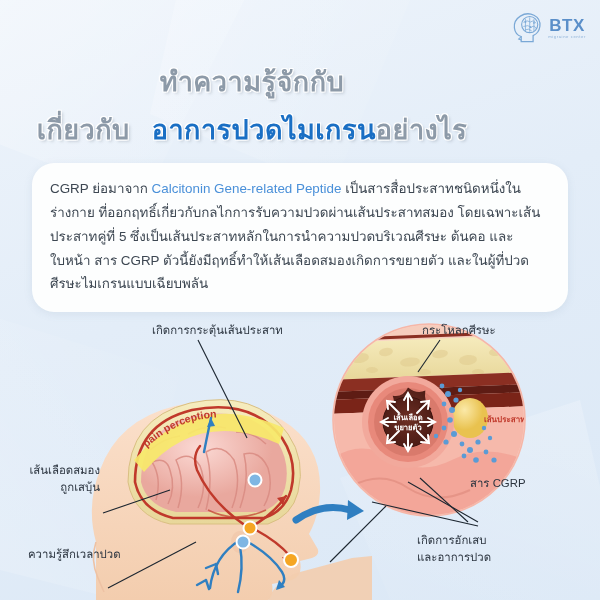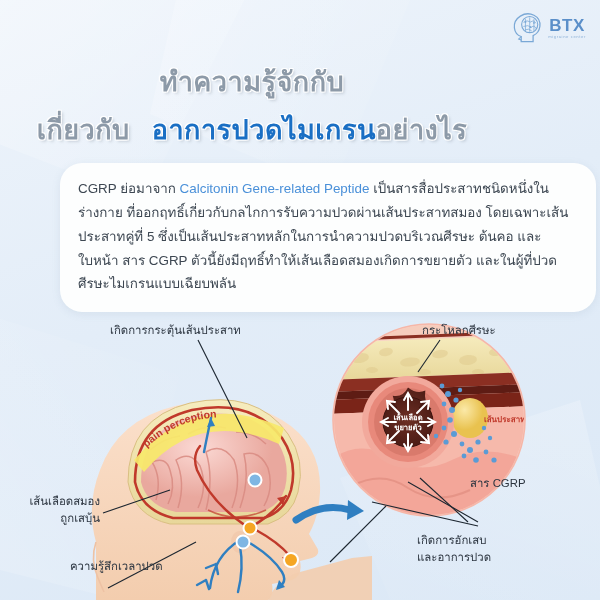--- a/index.html
+++ b/index.html
@@ -60,30 +60,29 @@
     text-shadow: 1px 1px 0 #fff, -1px -1px 0 #fff, 1px -1px 0 #fff,
                  -1px 1px 0 #fff, 2px 2px 3px rgba(140,150,165,.45); }
   .title-row-2 .hl { color: #1a6fc4; margin-left: 22px; }
 
   
   #para-card {
     position: absolute; top: 163px; left: 32px; width: 536px;
     background: #fdfefe; border-radius: 22px;
     padding: 14px 18px 16px 18px;
     box-shadow: 0 2px 8px rgba(110,130,155,.12);
-    margin-left: 28px;
   }
   #para-card p { font-size: 13.4px; line-height: 1.78; color: #3d4752; }
   #para-card .en { color: #4a90d9; }
 
   
   #diagram { position: absolute; top: 310px; left: 0; width: 600px; height: 290px; }
   .lbl { position: absolute; font-size: 11.4px; color: #2c3540;
          line-height: 1.45; white-space: nowrap; }
-  .lbl.ctr { text-align: right; }
+  .lbl.ctr { text-align: right; margin-left: 42px; }
   .lbl.rgt { text-align: right; }
 </style>
 </head>
 <body>
 
 <div id="page">
 
   <div class="bg-poly p1"></div>
   <div class="bg-poly p2"></div>
   <div class="bg-poly p3"></div>
@@ -318,26 +317,26 @@
         <path d="M420 168 L468 212"></path>
         <path d="M404 106 L488 222" stroke-width="0"></path>
         <path d="M386 196 L330 252"></path>
       </g>
     </svg>
 
     <div class="lbl ctr" style="left:110px; top:12px;">เกิดการกระตุ้นเส้นประสาท</div>
 
     <div class="lbl" style="left:422px; top:12px;">กระโหลกศีรษะ</div>
 
-    <div class="lbl rgt" style="left:0px; top:183px; width:100px;">
+    <div class="lbl rgt" style="left:0px; top:152px; width:100px;">
       <span>เส้นเลือดสมอง</span><br>
       <span>ถูกเสบุ้น</span>
     </div>
 
-    <div class="lbl" style="left:28px; top:248px;margin-left:42px;">ความรู้สึกเวลาปวด</div>
+    <div class="lbl" style="left:28px; top:236px;">ความรู้สึกเวลาปวด</div>
 
     <div class="lbl" style="left:470px; top:165px;">สาร CGRP</div>
 
     <div class="lbl" style="left:417px; top:222px;">
       <span>เกิดการอักเสบ</span><br>
       <span>และอาการปวด</span>
     </div>
   </div>
 
 </div>

